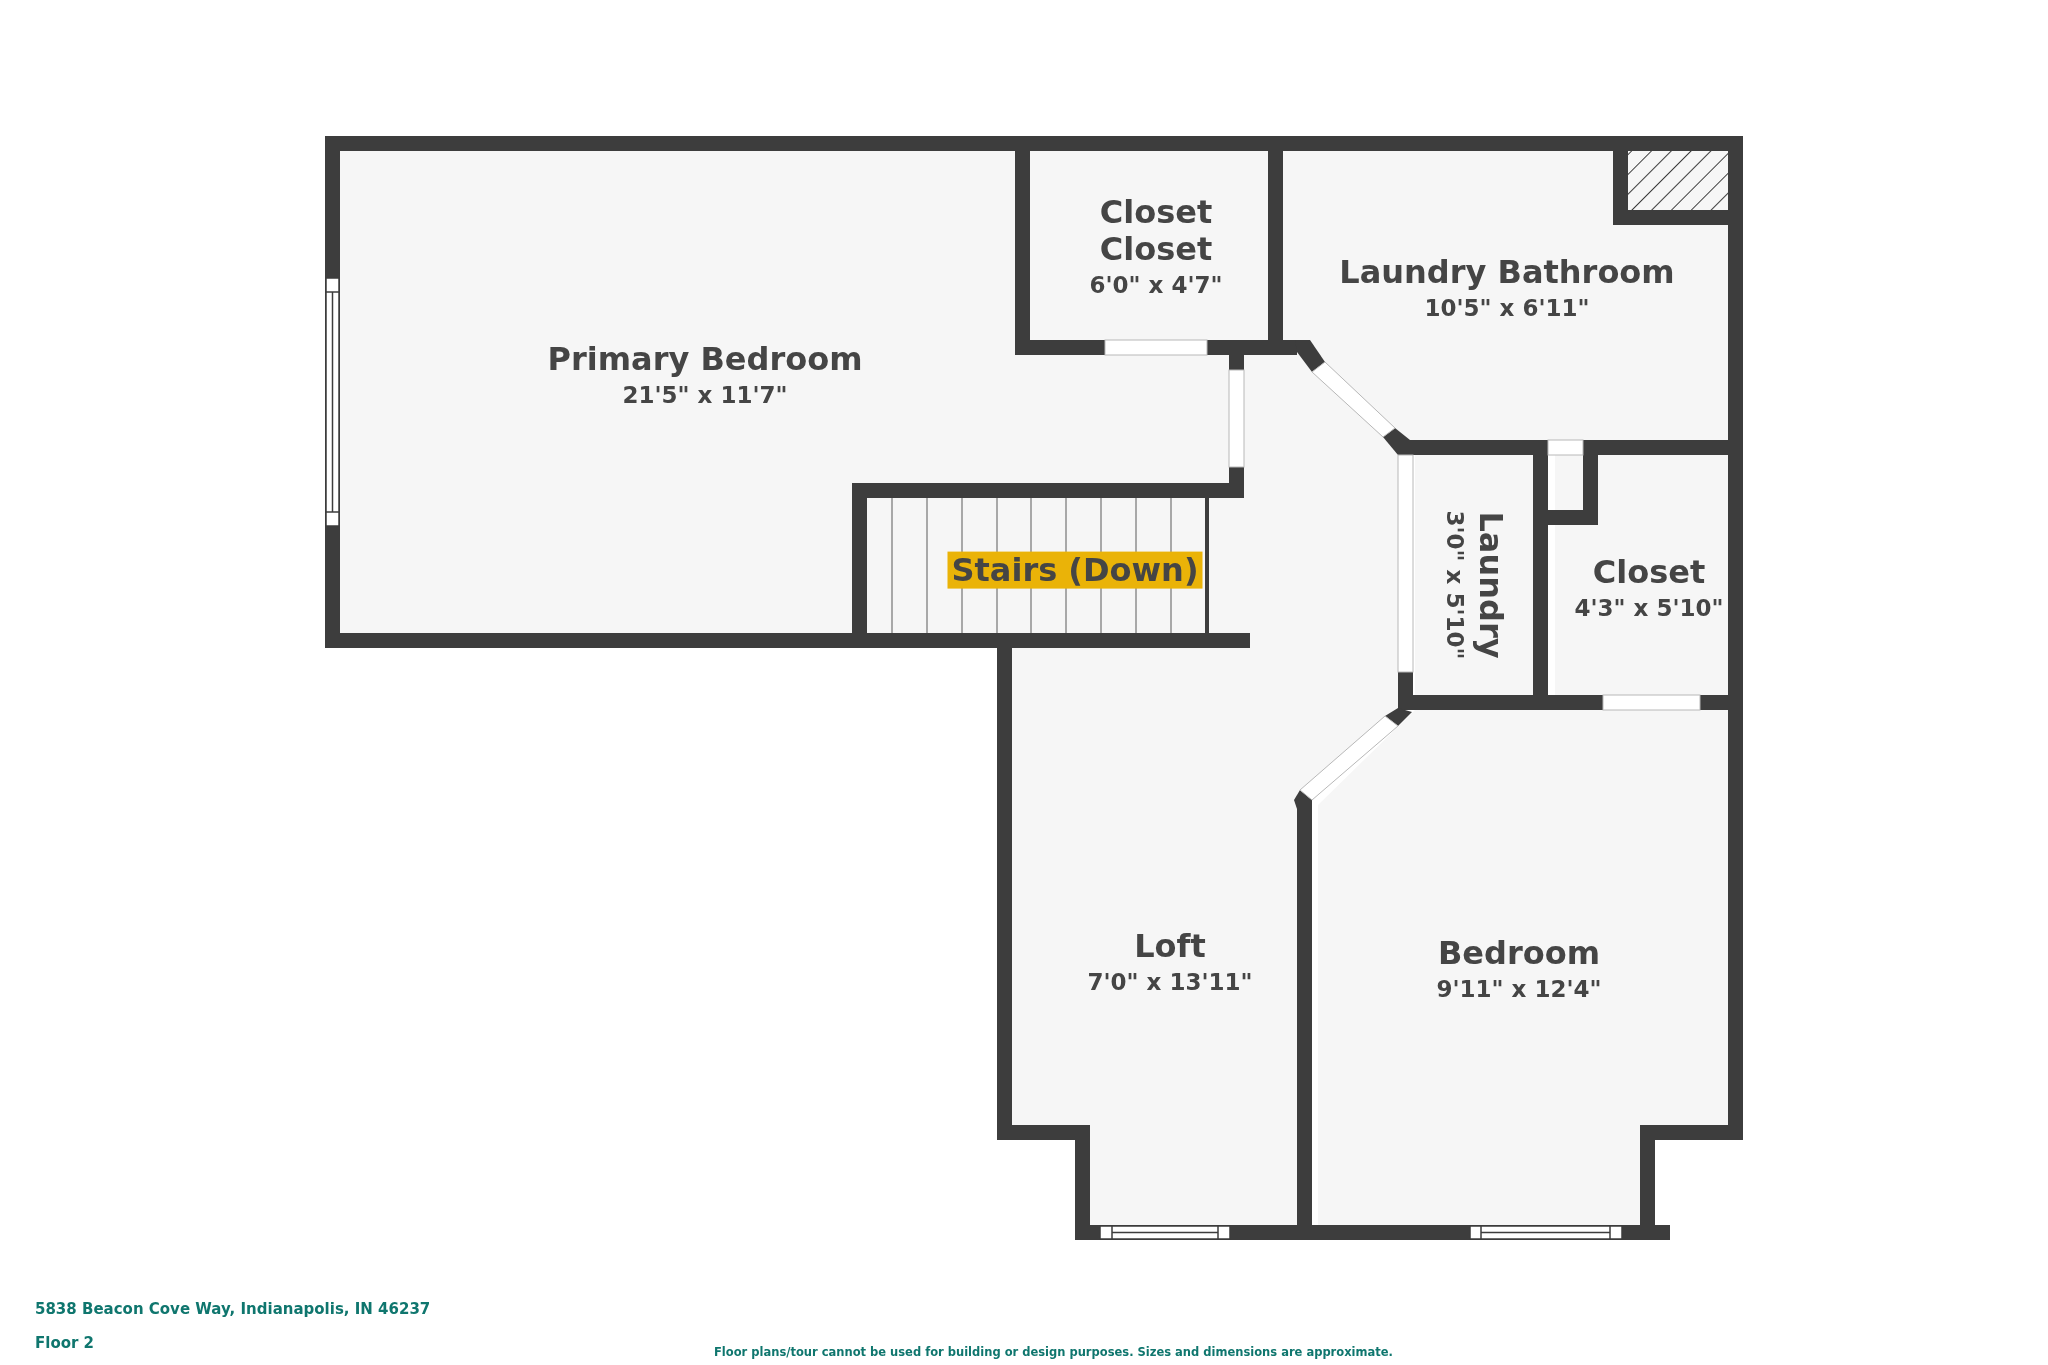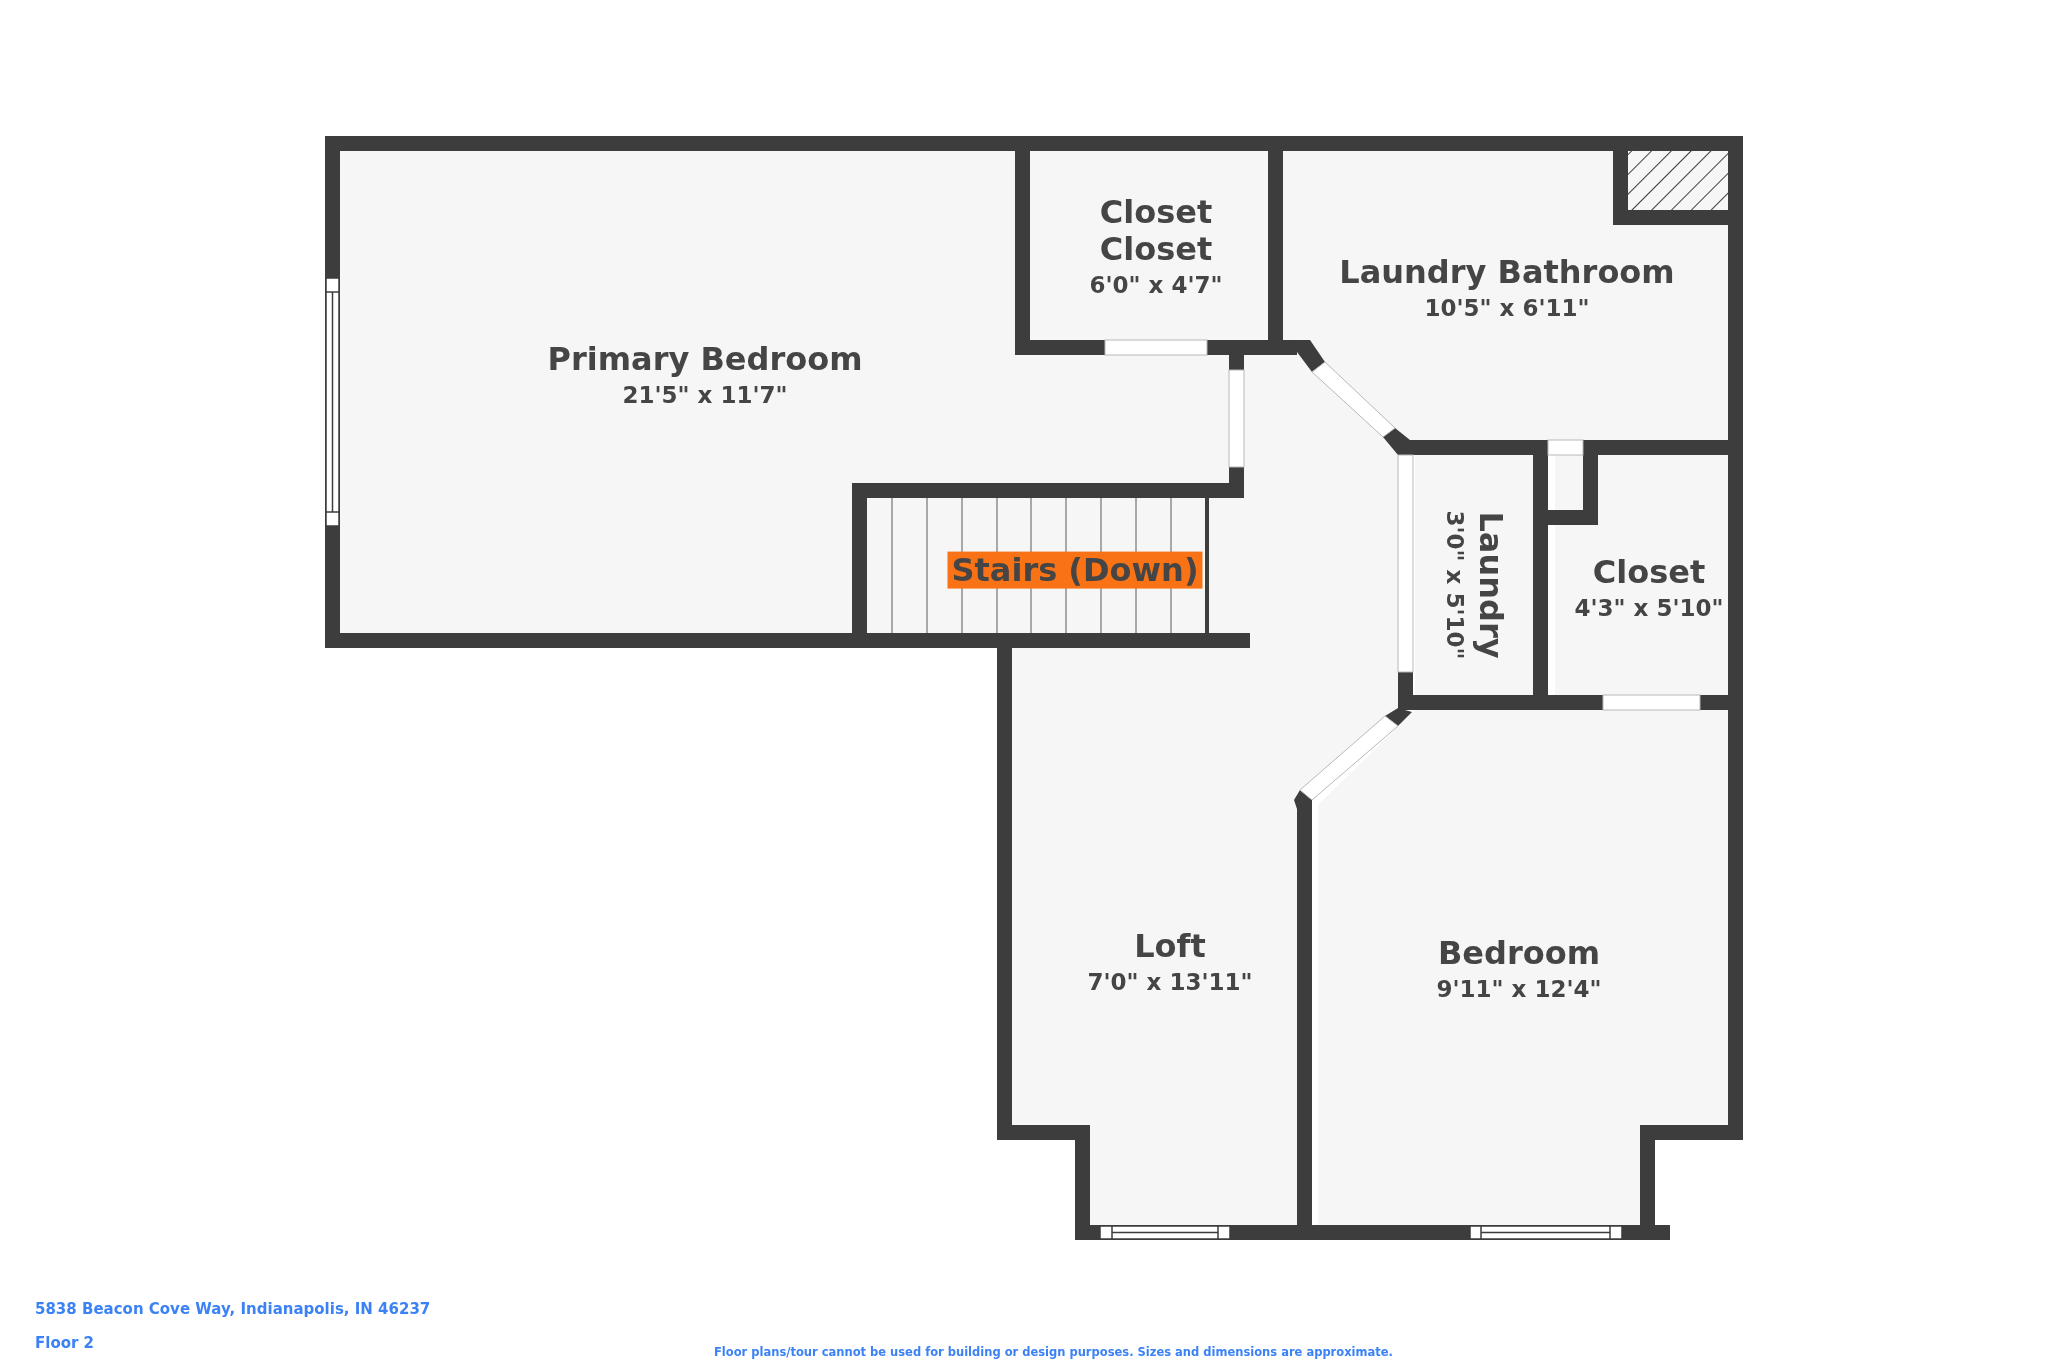--- a/index.html
+++ b/index.html
@@ -4,21 +4,21 @@
 <style>
   html, body { margin: 0; padding: 0; background: #ffffff; }
   body { width: 2048px; height: 1365px; position: relative; overflow: hidden;
          font-family: "DejaVu Sans", "Liberation Sans", sans-serif; color: #404040; }
   #plan { position: absolute; left: 0; top: 0; width: 2048px; height: 1365px; }
   .room-label { position: absolute; text-align: center; font-weight: bold; color: #454545;
                 transform: translate(-50%, -50%); white-space: nowrap; line-height: 1.15; }
   .room-name { font-size: 32px; display: block; }
   .room-dim { font-size: 23px; display: block; margin-top: 4px; }
   .rotated { transform: translate(-50%, -50%) rotate(90deg); }
-  .footer { position: absolute; font-weight: bold; color: #3b82f6; white-space: nowrap; }
+  .footer { position: absolute; font-weight: bold; color: #0f766e; white-space: nowrap; }
   .addr { left: 35px; top: 1300px; font-size: 15px; }
   .floor { left: 35px; top: 1334px; font-size: 15px; }
   .disclaimer { left: 714px; top: 1345px; font-size: 11.5px; text-align: center; }
 </style>
 </head>
 <body>
 
 <svg id="plan" viewBox="0 0 2048 1365" xmlns="http://www.w3.org/2000/svg">
   <defs>
     <pattern id="hatch" patternUnits="userSpaceOnUse" width="14" height="14" patternTransform="rotate(45)">
@@ -149,21 +149,21 @@
   <span class="room-name">Closet</span>
   <span class="room-name">Closet</span>
   <span class="room-dim">6'0" x 4'7"</span>
 </div>
 
 <div class="room-label" style="left:1507px; top:288px;">
   <span class="room-name">Laundry Bathroom</span>
   <span class="room-dim">10'5" x 6'11"</span>
 </div>
 
-<div class="room-label" style="left:1075px; top:570px; background:#f97316; padding:0 4px;">
+<div class="room-label" style="left:1075px; top:570px; background:#eab308; padding:0 4px;">
   <span class="room-name">Stairs (Down)</span>
 </div>
 
 <div class="room-label rotated" style="left:1475px; top:585px;">
   <span class="room-name">Laundry</span>
   <span class="room-dim">3'0" x 5'10"</span>
 </div>
 
 <div class="room-label" style="left:1649px; top:588px;">
   <span class="room-name">Closet</span>

